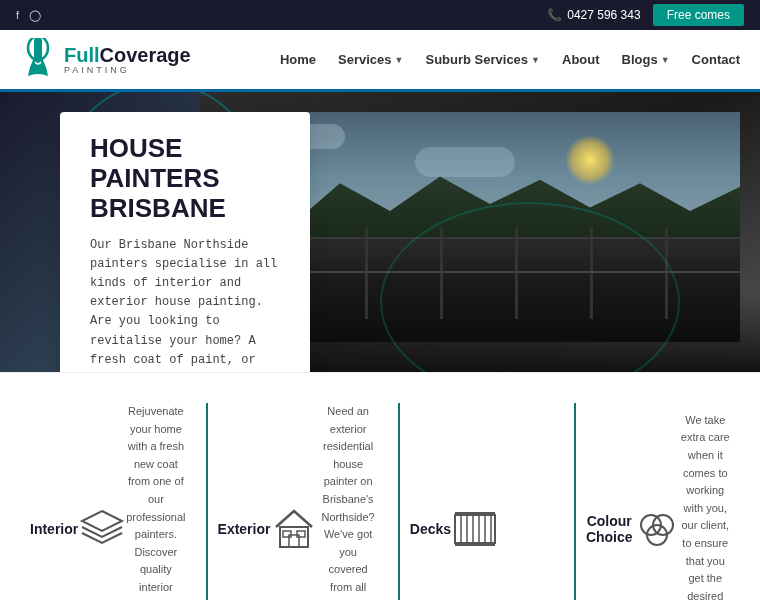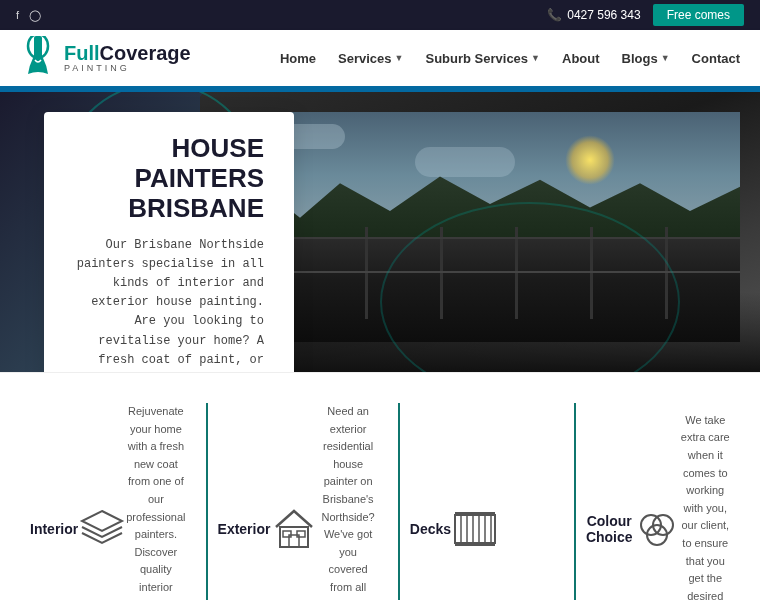--- a/index.html
+++ b/index.html
@@ -29,21 +29,21 @@
     }
 
     
     .navbar {
       background: #fff;
       height: 62px;
       display: flex;
       align-items: center;
       justify-content: space-between;
       padding: 0 20px;
-      border-bottom: 6px solid #0369a1;
+      border-bottom: 3px solid #0369a1;
       box-shadow: 0 1px 4px rgba(0,0,0,0.08);
     }
     .logo { display: flex; align-items: center; gap: 8px; }
     .logo-icon { width: 36px; height: 44px; }
     .logo-text { display: flex; flex-direction: column; line-height: 1.1; }
     .logo-text-main { font-size: 20px; font-weight: 700; color: #1a1a2e; }
     .logo-text-main span { color: #009688; }
     .logo-text-sub { font-size: 9px; letter-spacing: 3px; color: #555; text-transform: uppercase; }
     .nav-links { display: flex; align-items: center; gap: 22px; font-weight: bold; }
     .nav-link { font-size: 13px; color: #333; text-decoration: none; cursor: pointer; display: flex; align-items: center; gap: 3px; }
@@ -80,28 +80,27 @@
       bottom: -30px; right: 80px;
       width: 300px; height: 200px;
       border: 2px solid #009688;
       border-radius: 50%;
       opacity: 0.3;
     }
 
     
     .hero-card {
       position: absolute;
-      top: 20px; left: 44px;
+      top: 20px; left: 60px;
       background: #fff;
       width: 250px;
       padding: 22px 30px;
       border-radius: 4px;
       box-shadow: 0 4px 20px rgba(0,0,0,0.15);
       z-index: 10;
-      text-align: right;
     }
     .hero-title {
       font-size: 26px;
       font-weight: 900;
       color: #1a1a2e;
       line-height: 1.15;
       margin-bottom: 12px;
       text-transform: uppercase;
     }
     .hero-desc {

